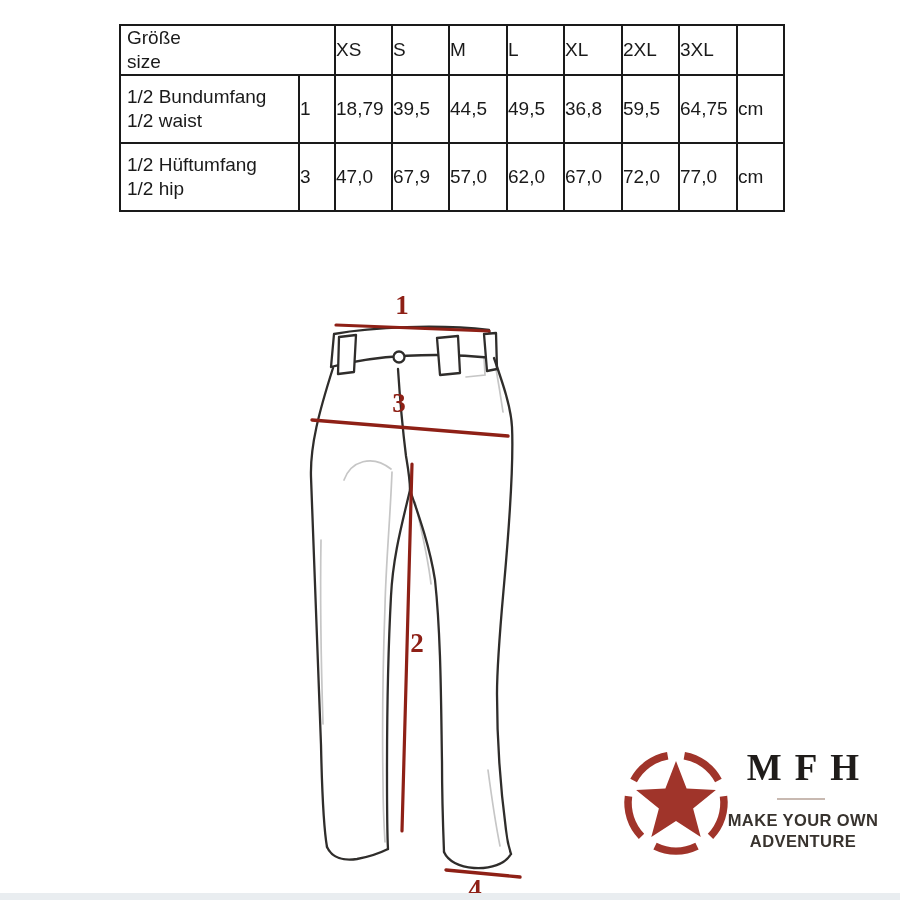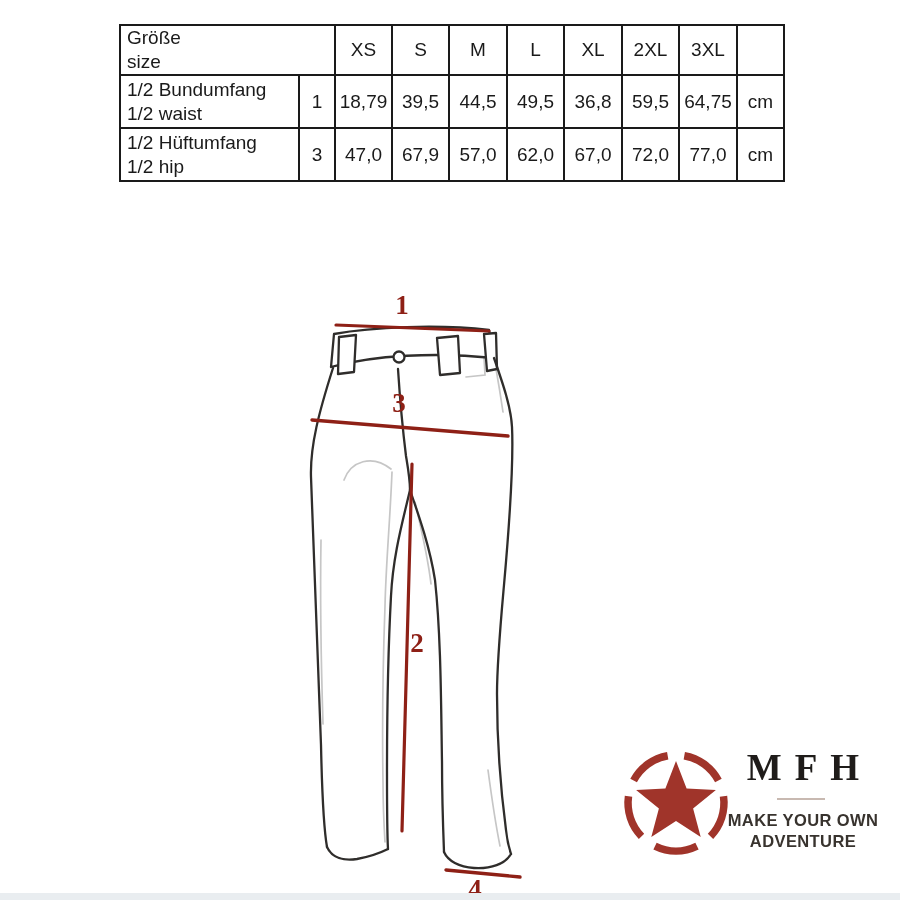--- a/index.html
+++ b/index.html
@@ -17,33 +17,32 @@
     position: absolute; left: 119px; top: 24px;
     width: 664px;
     border-collapse: collapse;
     table-layout: fixed;
     color: #1a1a1a;
   }
   #size-table td, #size-table th {
     border: 2px solid #1a1a1a;
     font-weight: 400;
     font-size: 19px;
-    text-align: center;
     vertical-align: middle;
     padding: 0;
     overflow: hidden;
     white-space: nowrap;
   }
   #size-table .label-cell {
     text-align: left;
     padding-left: 6px;
     line-height: 24px;
   }
   #size-table tr.hdr  { height: 38px; }
-  #size-table tr.row  { height: 53px; }
+  #size-table tr.row  { height: 68px; }
 
   
   .brand-name {
     position: absolute; left: 700px; top: 746px; width: 206px;
     text-align: center;
     font-family: "Liberation Serif", serif;
     font-weight: 700;
     font-size: 37px;
     letter-spacing: 13px;
     text-indent: 13px;

